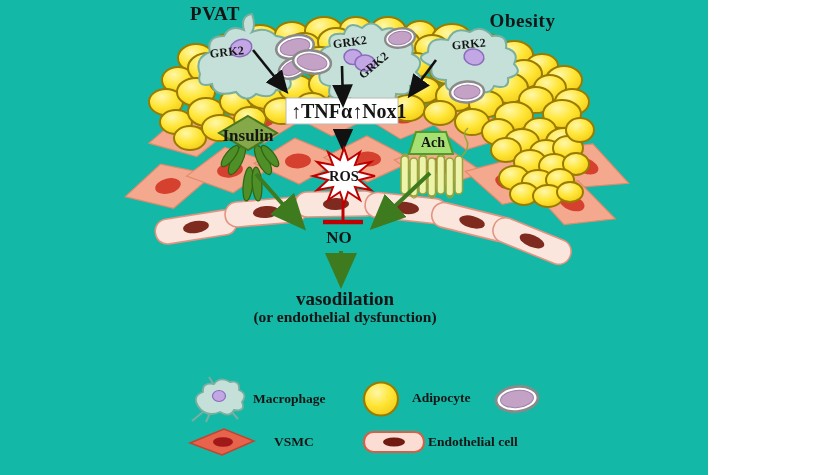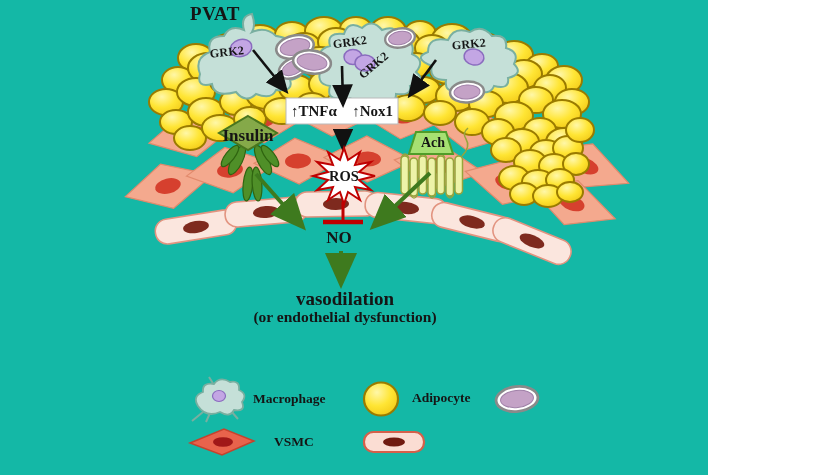--- a/index.html
+++ b/index.html
@@ -5,21 +5,21 @@
   html,body{margin:0;padding:0;background:#fff;}
   .stage{position:relative;width:708px;height:475px;background:#14b8a6;overflow:hidden;
          font-family:"Liberation Serif","DejaVu Serif",serif;}
   .stage svg{position:absolute;left:0;top:0;}
   .lbl{position:absolute;font-weight:bold;color:#151515;text-align:center;line-height:1.12;
        white-space:nowrap;transform-origin:center center;}
   .title{font-size:19px;letter-spacing:.5px;}
   .grk{font-size:12px;letter-spacing:.2px;}
   .tnfbox{position:absolute;left:286px;top:98px;width:112px;height:26px;display:flex;
           align-items:center;justify-content:space-between;padding:0 5px;box-sizing:border-box;
-          font-weight:bold;font-size:15px;color:#151515;}
+          font-weight:bold;font-size:20px;color:#151515;}
   .legend-lbl{font-size:13.5px;text-align:left;}
 </style>
 </head>
 <body>
 
 <div class="stage">
 
 <svg width="840" height="475" viewBox="0 0 840 475">
   <defs>
     <radialGradient id="fatG" cx="38%" cy="30%" r="75%">
@@ -306,20 +306,21 @@
     <polygon points="190,443 224,429 254,441 222,455" fill="#E8634C" stroke="#C4432E" stroke-width="1.5"></polygon>
     <ellipse cx="223" cy="442" rx="10" ry="4.8" fill="#A01818"></ellipse>
   </g>
   <g>
     <rect x="364" y="432" width="60" height="20" rx="9.5" fill="#FBDDD3" stroke="#D5604A" stroke-width="2.2"></rect>
     <ellipse cx="394" cy="442" rx="11" ry="4.5" fill="#701A10"></ellipse>
   </g>
 </svg>
 
 <div class="lbl title" style="left:180px;top:3px;width:70px;">PVAT</div>
+<div class="lbl title" style="left:480px;top:10px;width:85px;">Obesity</div>
 
 <div class="lbl grk" style="left:205px;top:46px;width:44px;transform:rotate(-6deg);">GRK2</div>
 <div class="lbl grk" style="left:328px;top:36px;width:44px;transform:rotate(-8deg);">GRK2</div>
 <div class="lbl grk" style="left:351px;top:59px;width:46px;transform:rotate(-40deg);">GRK2</div>
 <div class="lbl grk" style="left:447px;top:38px;width:44px;transform:rotate(-5deg);">GRK2</div>
 
 <div class="tnfbox">
   <span>↑TNFα</span>
   <span>↑Nox1</span>
 </div>
@@ -328,14 +329,15 @@
 <div class="lbl" style="left:412px;top:135px;width:42px;font-size:14px;">Ach</div>
 <div class="lbl" style="left:319px;top:168px;width:50px;font-size:14.5px;">ROS</div>
 <div class="lbl" style="left:317px;top:228px;width:44px;font-size:17px;">NO</div>
 
 <div class="lbl" style="left:265px;top:288px;width:160px;font-size:19px;">vasodilation</div>
 <div class="lbl" style="left:228px;top:308px;width:234px;font-size:15.5px;">(or endothelial dysfunction)</div>
 
 <div class="lbl legend-lbl" style="left:253px;top:391px;width:110px;">Macrophage</div>
 <div class="lbl legend-lbl" style="left:412px;top:390px;width:100px;">Adipocyte</div>
 <div class="lbl legend-lbl" style="left:274px;top:434px;width:80px;">VSMC</div>
+<div class="lbl legend-lbl" style="left:428px;top:434px;width:130px;">Endothelial cell</div>
 
 </div>
 
 </body></html>

